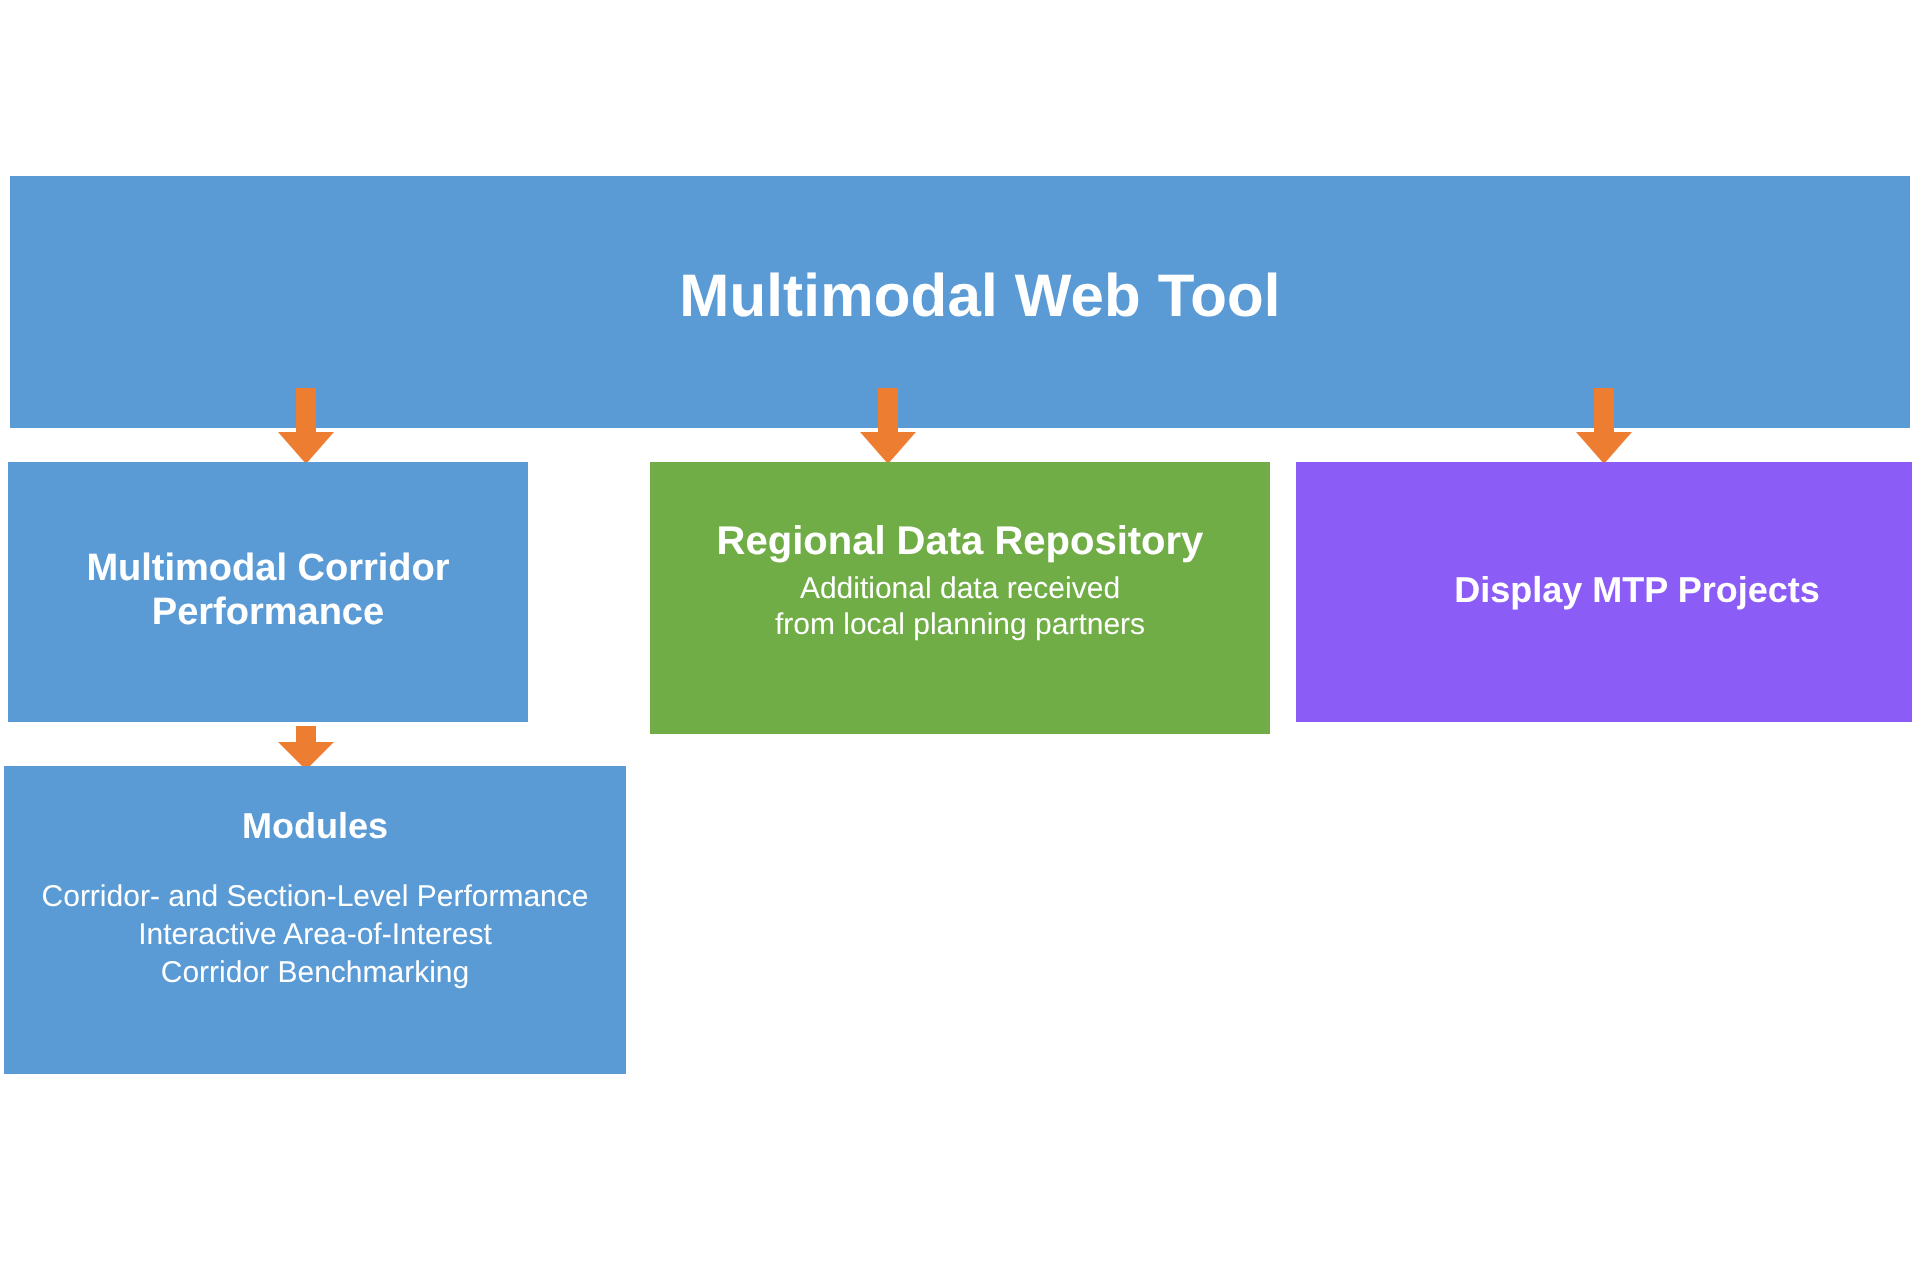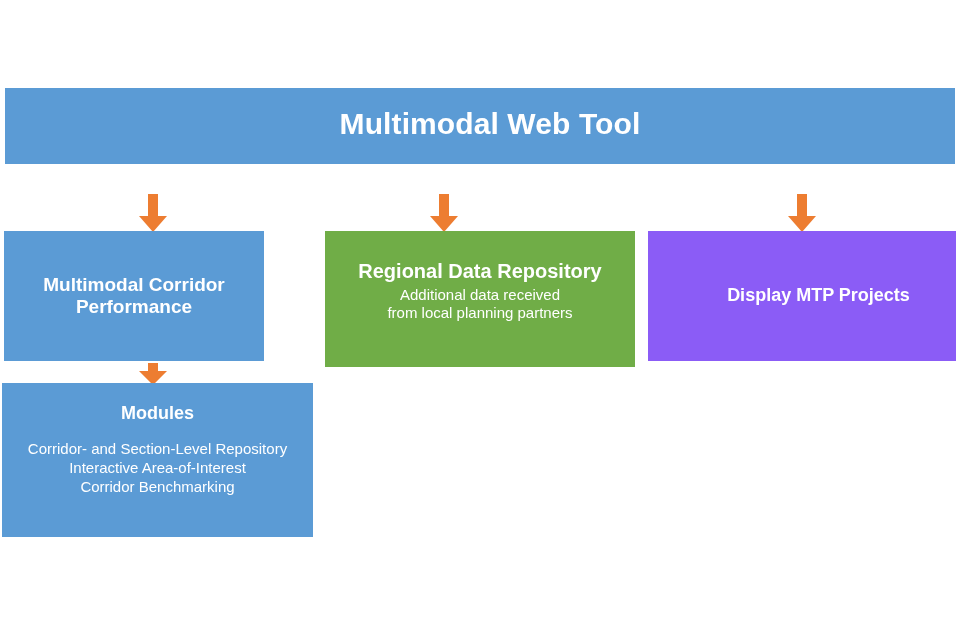--- a/index.html
+++ b/index.html
@@ -19,21 +19,21 @@
     height: 640px;
     background: #ffffff;
   }
 
   
   .header-banner {
     position: absolute;
     left: 5px;
     top: 88px;
     width: 950px;
-    height: 76px;
+    height: 126px;
     background: #5B9BD5;
     box-sizing: border-box;
     display: flex;
     flex-direction: column;
     align-items: center;
     justify-content: center;
     color: #ffffff;
     text-align: center;
     padding-left: 20px;
   }
@@ -163,18 +163,18 @@
   </div>
 
   <div class="arrow-down" style="left:138px; top:363px;">
     <svg width="30" height="23" viewBox="0 0 30 23">
       <polygon points="10,0 20,0 20,8 29,8 15,22 1,8 10,8" fill="#ED7D31"></polygon>
     </svg>
   </div>
 
   <div class="box" id="box-modules">
     <div class="box-title">Modules</div>
-    <div class="box-sub">Corridor- and Section-Level Repository</div>
+    <div class="box-sub">Corridor- and Section-Level Performance</div>
     <div class="box-sub">Interactive Area-of-Interest</div>
     <div class="box-sub">Corridor Benchmarking</div>
   </div>
 
 </div>
 
 </body></html>

